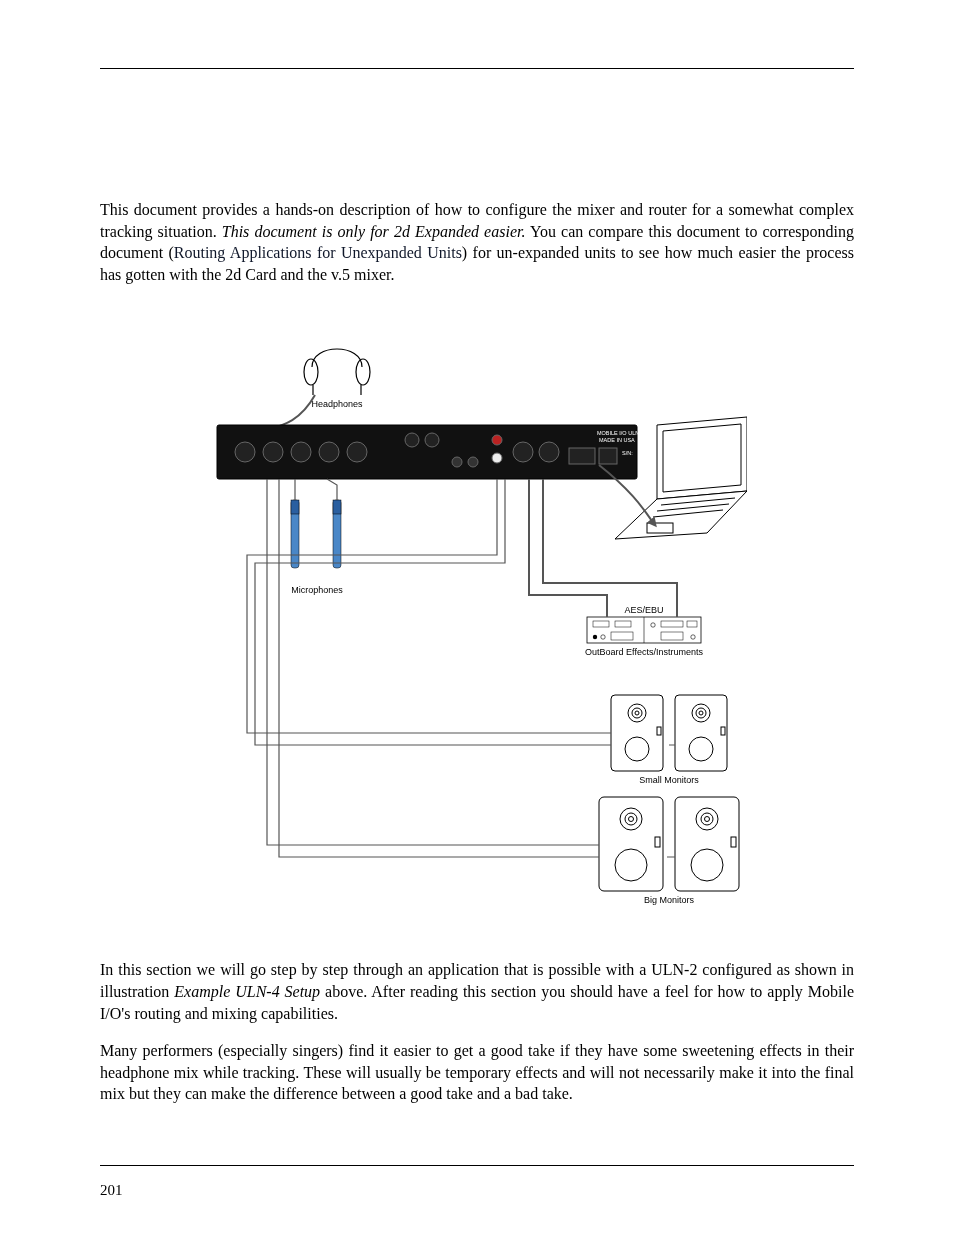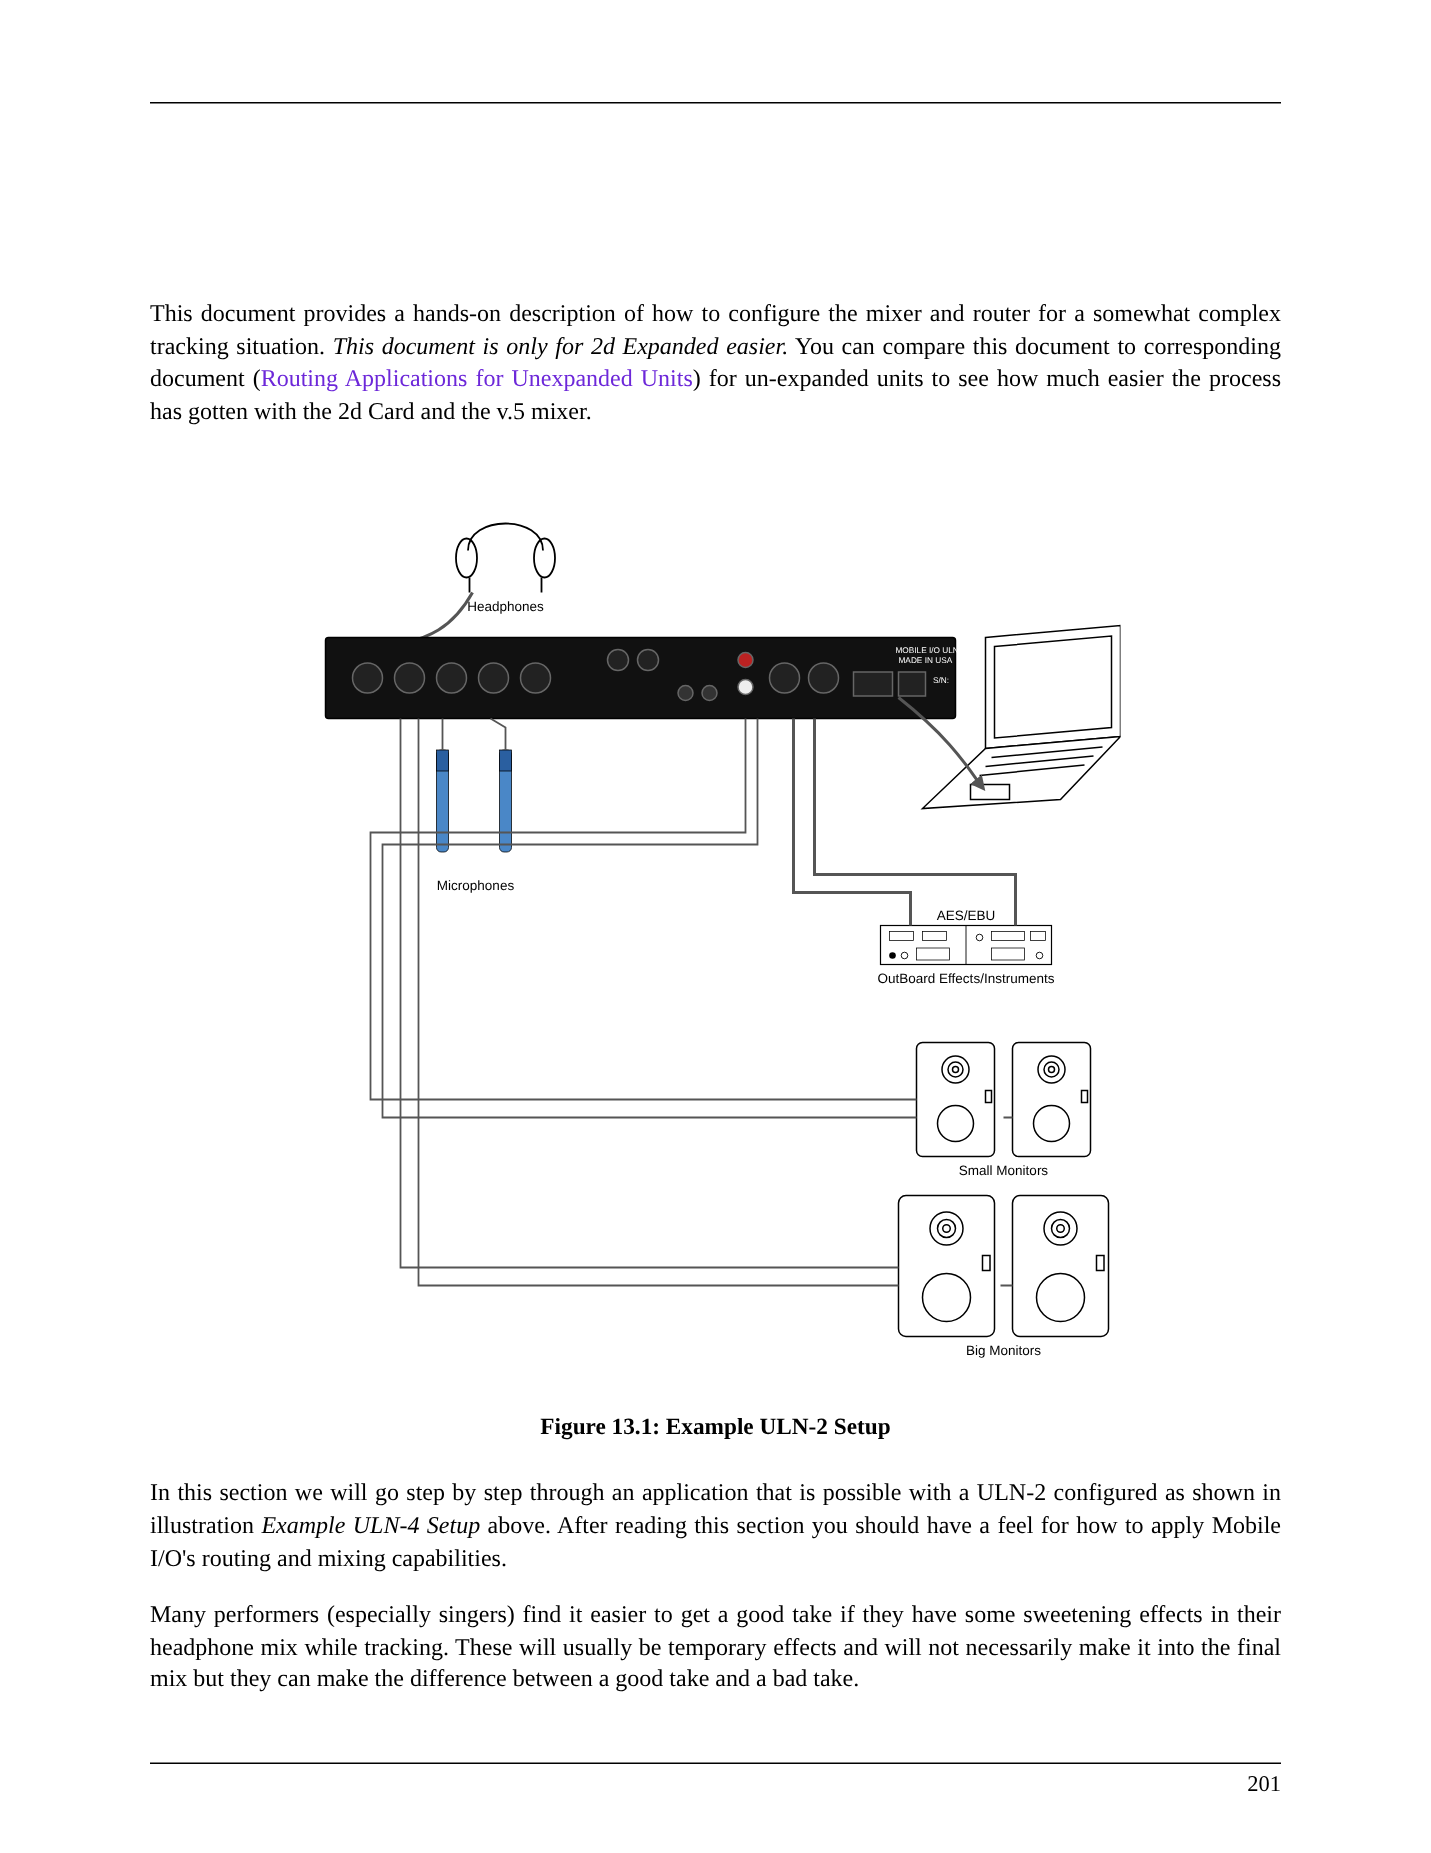--- a/index.html
+++ b/index.html
@@ -22,41 +22,41 @@
     height: 0;
     margin: 0 0 130px 0;
   }
   .para {
     font-size: 16px;
     line-height: 1.35;
     text-align: justify;
     margin-bottom: 14px;
   }
   .italic { font-style: italic; }
-  .link { color: #6d28d9; }
+  .link { color: #0f172a; }
   .figure-wrap {
     width: 540px;
     margin: 40px auto 24px auto;
     text-align: center;
   }
   .figure-caption {
     font-size: 15.5px;
     font-weight: bold;
     text-align: center;
     margin-top: 8px;
   }
   .footer {
     position: absolute;
     bottom: 36px;
     left: 100px;
     right: 100px;
     border-top: 1px solid #000;
-    text-align: right;
+    text-align: left;
     font-size: 15px;
-    padding-top: 6px;
+    padding-top: 16px;
   }
   
   svg { display: block; margin: 0 auto; }
   .unit-body { fill: #111; stroke: #000; }
   .unit-label { fill: #fff; font-size: 5.5px; font-family: Arial, sans-serif; }
   .dlabel { font-size: 9px; font-family: Arial, sans-serif; fill: #000; }
   .dconn { fill: none; stroke: #555; stroke-width: 2; }
   .dconn-thin { fill: none; stroke: #555; stroke-width: 1.2; }
   .thinline { fill: none; stroke: #000; stroke-width: 1; }
   .speaker-box { fill: #fff; stroke: #000; stroke-width: 1; }
@@ -205,21 +205,20 @@
         <circle cx="500" cy="494" r="2.5" class="thinline"></circle>
         <circle cx="500" cy="540" r="16" class="thinline"></circle>
         <rect x="524" y="512" width="5" height="10" class="thinline" fill="#fff"></rect>
       </g>
       <text x="462" y="578" class="dlabel" text-anchor="middle">Big Monitors</text>
 
       <path class="dconn-thin" d="M60,154 L60,520 L392,520"></path>
       <path class="dconn-thin" d="M72,154 L72,532 L392,532 M460,532 L468,532"></path>
 
     </svg>
-    <div class="figure-caption">Figure 13.1: Example ULN-2 Setup</div>
   </div>
 
   <p class="para">
     <span>In this section we will go step by step through an application that is possible with a ULN-2 configured as shown in illustration </span><span class="italic">Example ULN-4 Setup</span><span> above. After reading this section you should have a feel for how to apply Mobile I/O's routing and mixing capabilities.</span>
   </p>
 
   <p class="para">Many performers (especially singers) find it easier to get a good take if they have some sweetening effects in their headphone mix while tracking. These will usually be temporary effects and will not necessarily make it into the final mix but they can make the difference between a good take and a bad take.</p>
 
   <div class="footer">
     <span>201</span>

